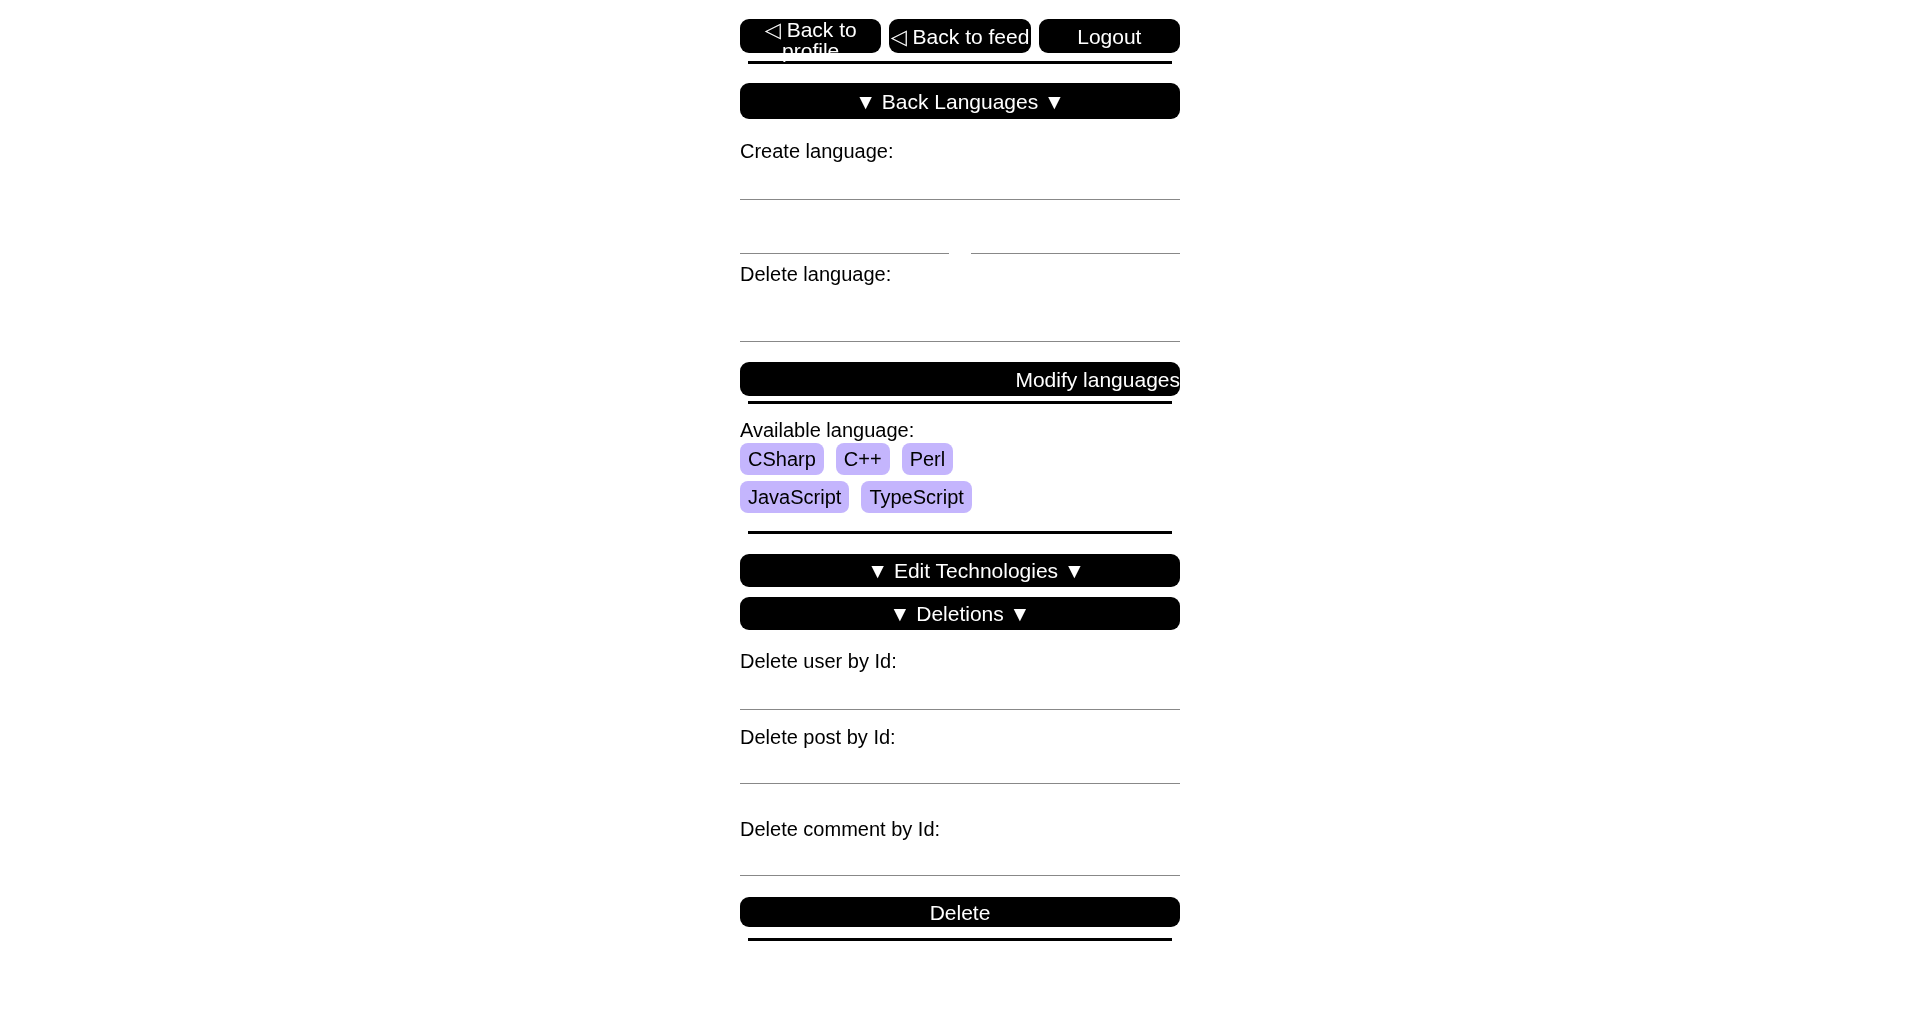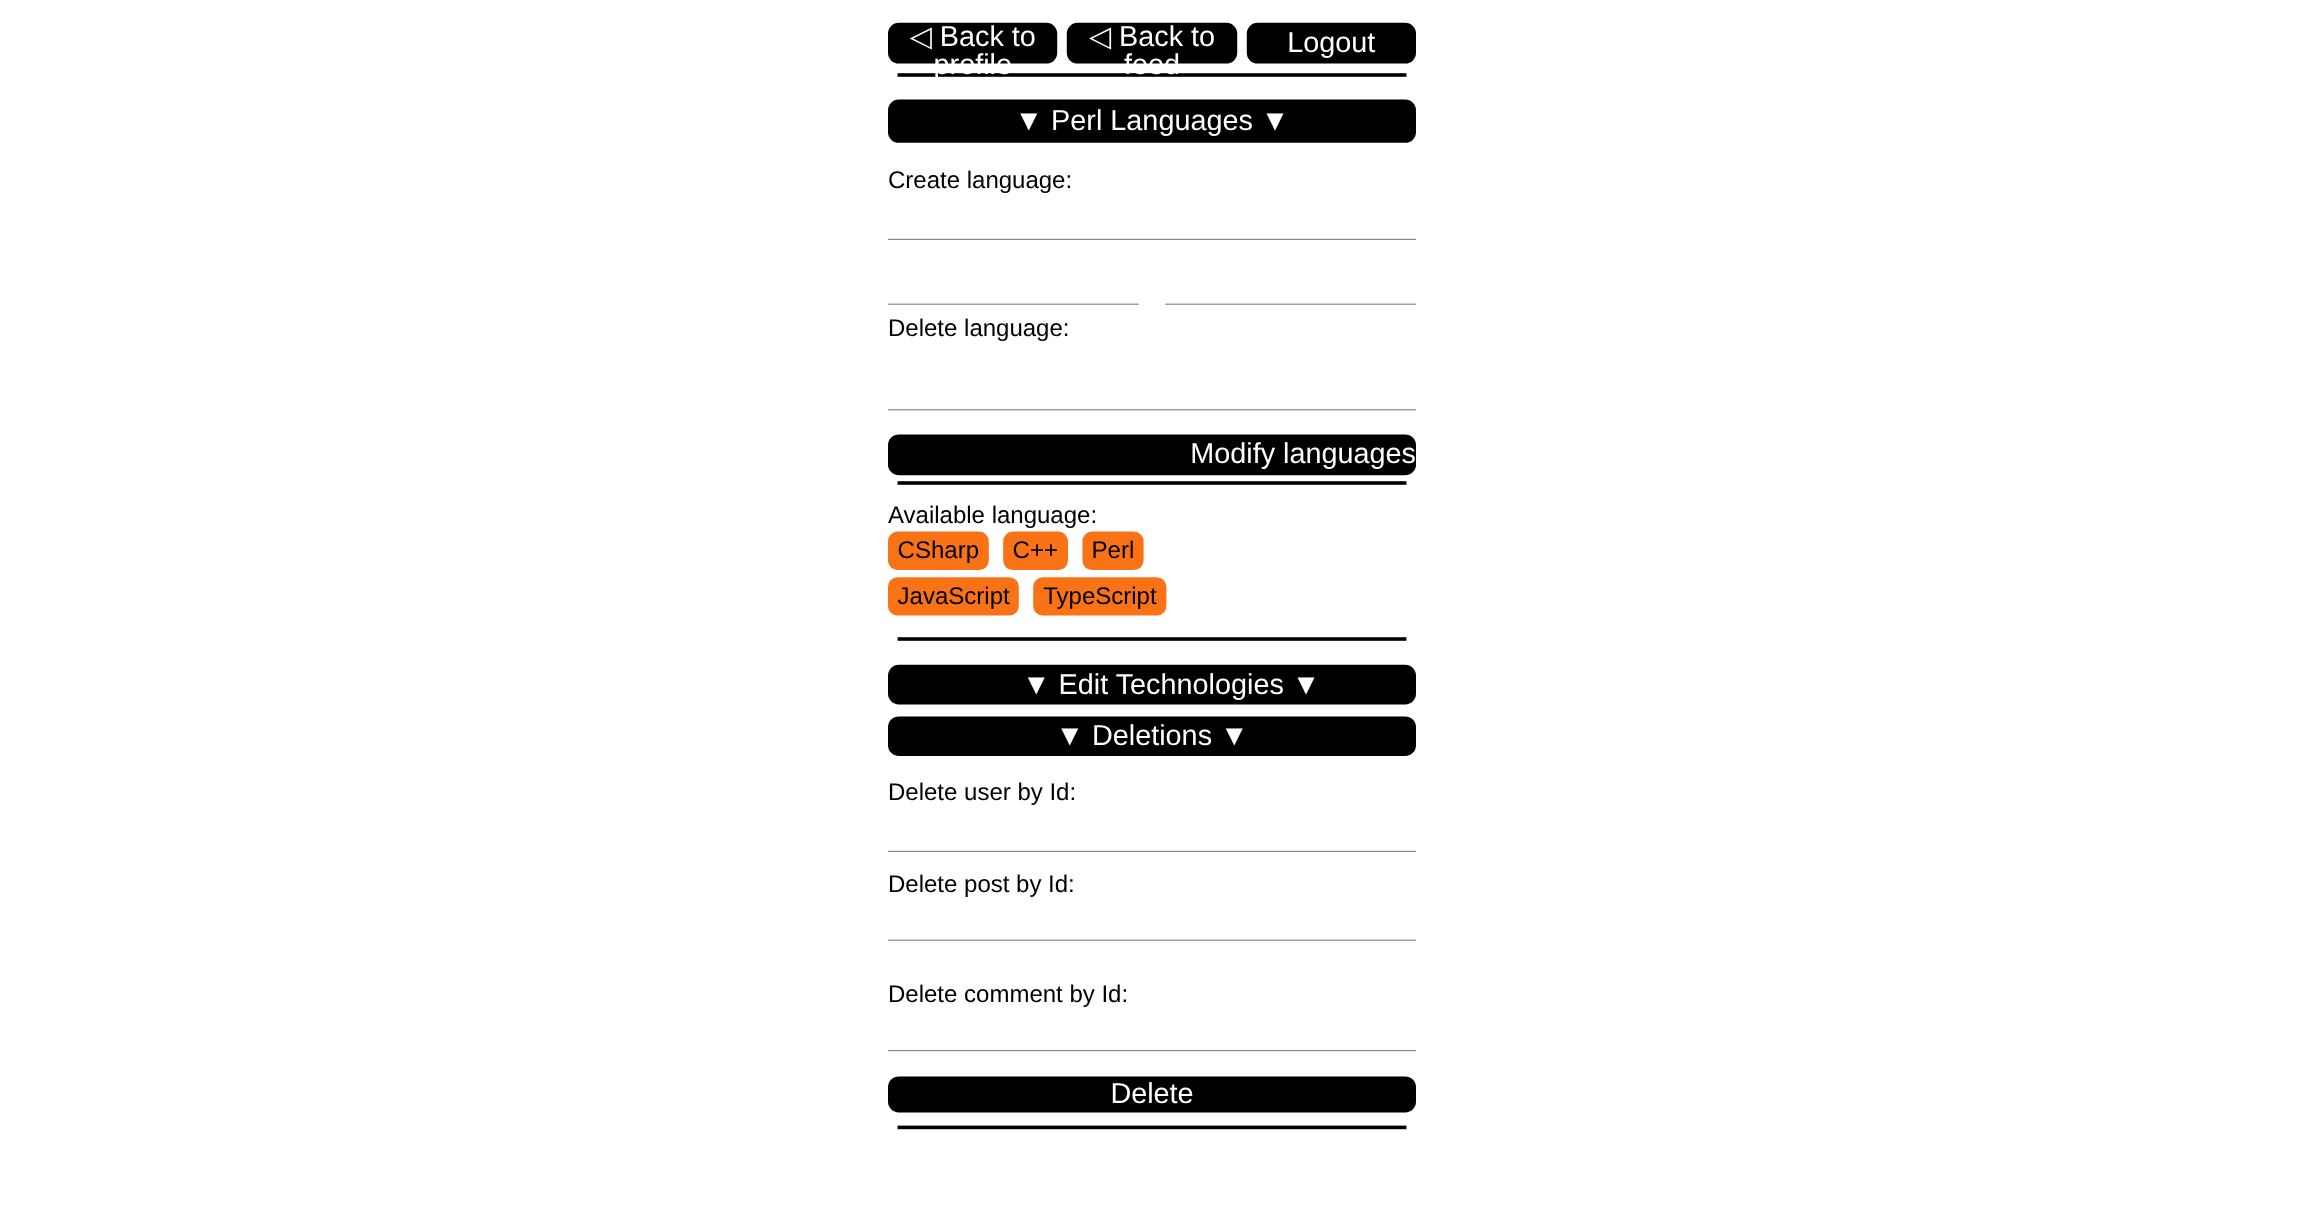--- a/index.html
+++ b/index.html
@@ -22,21 +22,21 @@
   }
   
   .btn {
     display: block;
     width: 100%;
     background: #000000;
     color: #ffffff;
     border: none;
     border-radius: 9px;
     font-family: "Liberation Sans", sans-serif;
-    font-size: 24px;
+    font-size: 21px;
     line-height: 1;
     text-align: center;
     cursor: pointer;
     padding: 0;
   }
   .topbar {
     display: flex;
     gap: 8px;
   }
   .topbar .btn {
@@ -92,21 +92,21 @@
   .btn-tech   { height: 33px; margin-top: 20px; padding-left: 32px; }
   .btn-deletions { height: 33px; margin-top: 10px; }
   .btn-delete { height: 30px; margin-top: 21px; }
   
   .tags {
     width: 330px;
     margin-top: 0;
   }
   .tag {
     display: inline-block;
-    background: #f97316;
+    background: #c4b5fd;
     color: #000000;
     border-radius: 8px;
     font-size: 20px;
     line-height: 24px;
     padding: 4px 8px;
     margin: 0 12px 6px 0;
     white-space: nowrap;
   }
 </style>
 </head>
@@ -114,21 +114,21 @@
 
 <div class="col">
 
   <div class="topbar">
     <button class="btn">◁ Back to profile</button>
     <button class="btn">◁ Back to feed</button>
     <button class="btn">Logout</button>
   </div>
   <div class="rule"></div>
 
-  <button class="btn toggle-btn">▼ Perl Languages ▼</button>
+  <button class="btn toggle-btn">▼ Back Languages ▼</button>
 
   <label class="field-label lbl-create">Create language:</label>
   <input class="line-input in-create" type="text" value="" style="">
 
   <div class="two-col">
     <input class="line-input" type="text" value="" style="">
     <input class="line-input" type="text" value="" style="">
   </div>
 
   <label class="field-label lbl-deletelang">Delete language:</label>

